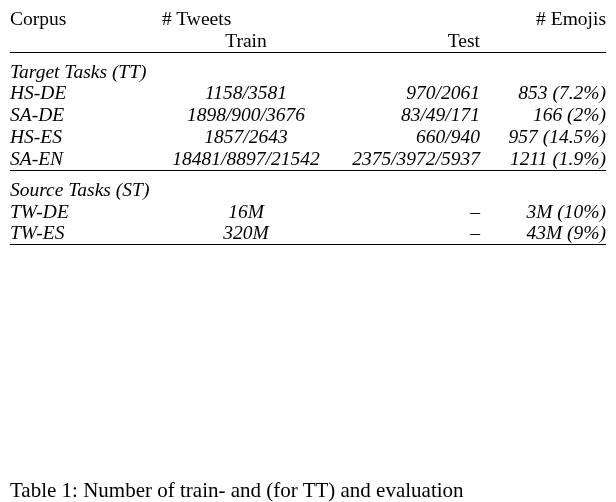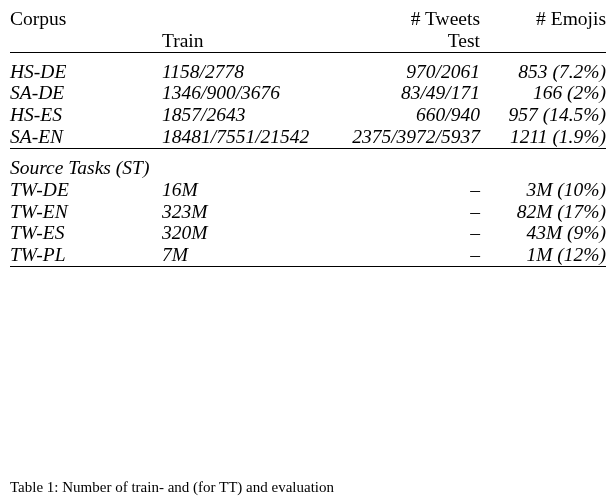--- a/index.html
+++ b/index.html
@@ -26,26 +26,26 @@
     border-collapse: collapse;
     font-size: 19.5px;
     line-height: 1.12;
   }
   table.tbl td, table.tbl th {
     padding: 0;
     font-weight: normal;
     vertical-align: baseline;
   }
   .col-corpus { width: 152px; text-align: left; }
-  .col-train  { width: 168px; text-align: left; padding-right: 6px; }
+  .col-train  { width: 168px; text-align: center; padding-right: 6px; }
   .col-test   { width: 150px; text-align: right; padding-right: 6px; }
   .col-emojis { width: 126px; text-align: right; }
 
   .hrow td { padding-bottom: 1px; }
-  .tweets-span { text-align: right; }
+  .tweets-span { text-align: left; }
 
   .rule-top td {
     border-bottom: 1.6px solid #000;
     height: 0;
     font-size: 0;
     line-height: 0;
     padding-top: 5px;
   }
   .rule-mid td {
     border-bottom: 1.1px solid #000;
@@ -71,21 +71,21 @@
     padding-top: 2px;
     padding-bottom: 2px;
   }
   .data-row td { padding-top: 2.0px; padding-bottom: 2.0px; font-style: italic; }
   .dash { }
   .caption {
     position: absolute;
     left: 10px;
     top: 478px;
     width: 596px;
-    font-size: 15px;
+    font-size: 21px;
     line-height: 1.2;
     white-space: nowrap;
     overflow: hidden;
   }
 </style>
 </head>
 <body>
 
 <div class="page">
   <table class="tbl">
@@ -102,42 +102,45 @@
         <td class="col-emojis"></td>
       </tr>
 
       <tr class="rule-top">
         <td colspan="4"></td>
       </tr>
       <tr class="spacer-after-rule">
           <td colspan="4"></td>
         </tr>
 
+      <tr class="group-title">
+        <td colspan="4">Target Tasks (TT)</td>
+      </tr>
 
       <tr class="data-row">
         <td class="col-corpus">HS-DE</td>
-        <td class="col-train">1158/2778</td>
+        <td class="col-train">1158/3581</td>
         <td class="col-test">970/2061</td>
         <td class="col-emojis">853 (7.2%)</td>
       </tr>
       <tr class="data-row">
         <td class="col-corpus">SA-DE</td>
-        <td class="col-train">1346/900/3676</td>
+        <td class="col-train">1898/900/3676</td>
         <td class="col-test">83/49/171</td>
         <td class="col-emojis">166 (2%)</td>
       </tr>
       <tr class="data-row">
         <td class="col-corpus">HS-ES</td>
         <td class="col-train">1857/2643</td>
         <td class="col-test">660/940</td>
         <td class="col-emojis">957 (14.5%)</td>
       </tr>
       <tr class="data-row">
         <td class="col-corpus">SA-EN</td>
-        <td class="col-train">18481/7551/21542</td>
+        <td class="col-train">18481/8897/21542</td>
         <td class="col-test">2375/3972/5937</td>
         <td class="col-emojis">1211 (1.9%)</td>
       </tr>
 
       <tr class="rule-mid">
         <td colspan="4"></td>
       </tr>
       <tr class="spacer-after-rule">
           <td colspan="4"></td>
         </tr>
@@ -146,36 +149,24 @@
         <td colspan="4">Source Tasks (ST)</td>
       </tr>
 
       <tr class="data-row">
         <td class="col-corpus">TW-DE</td>
         <td class="col-train">16M</td>
         <td class="col-test dash">–</td>
         <td class="col-emojis">3M (10%)</td>
       </tr>
       <tr class="data-row">
-        <td class="col-corpus">TW-EN</td>
-        <td class="col-train">323M</td>
-        <td class="col-test dash">–</td>
-        <td class="col-emojis">82M (17%)</td>
-      </tr>
-      <tr class="data-row">
         <td class="col-corpus">TW-ES</td>
         <td class="col-train">320M</td>
         <td class="col-test dash">–</td>
         <td class="col-emojis">43M (9%)</td>
-      </tr>
-      <tr class="data-row">
-        <td class="col-corpus">TW-PL</td>
-        <td class="col-train">7M</td>
-        <td class="col-test dash">–</td>
-        <td class="col-emojis">1M (12%)</td>
       </tr>
 
       <tr class="rule-bot">
         <td colspan="4"></td>
       </tr>
     </tbody>
   </table>
 
   <div class="caption">Table 1: Number of train- and (for TT) and evaluation</div>
 </div>

